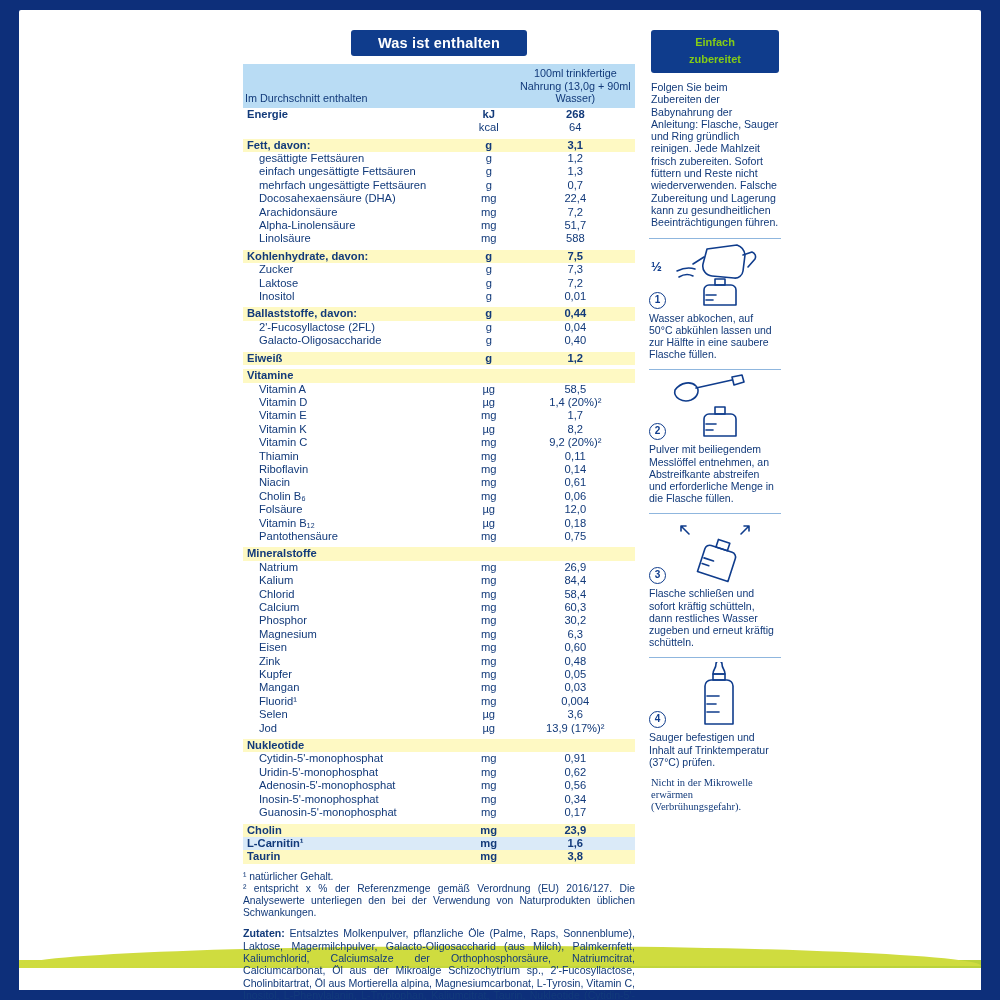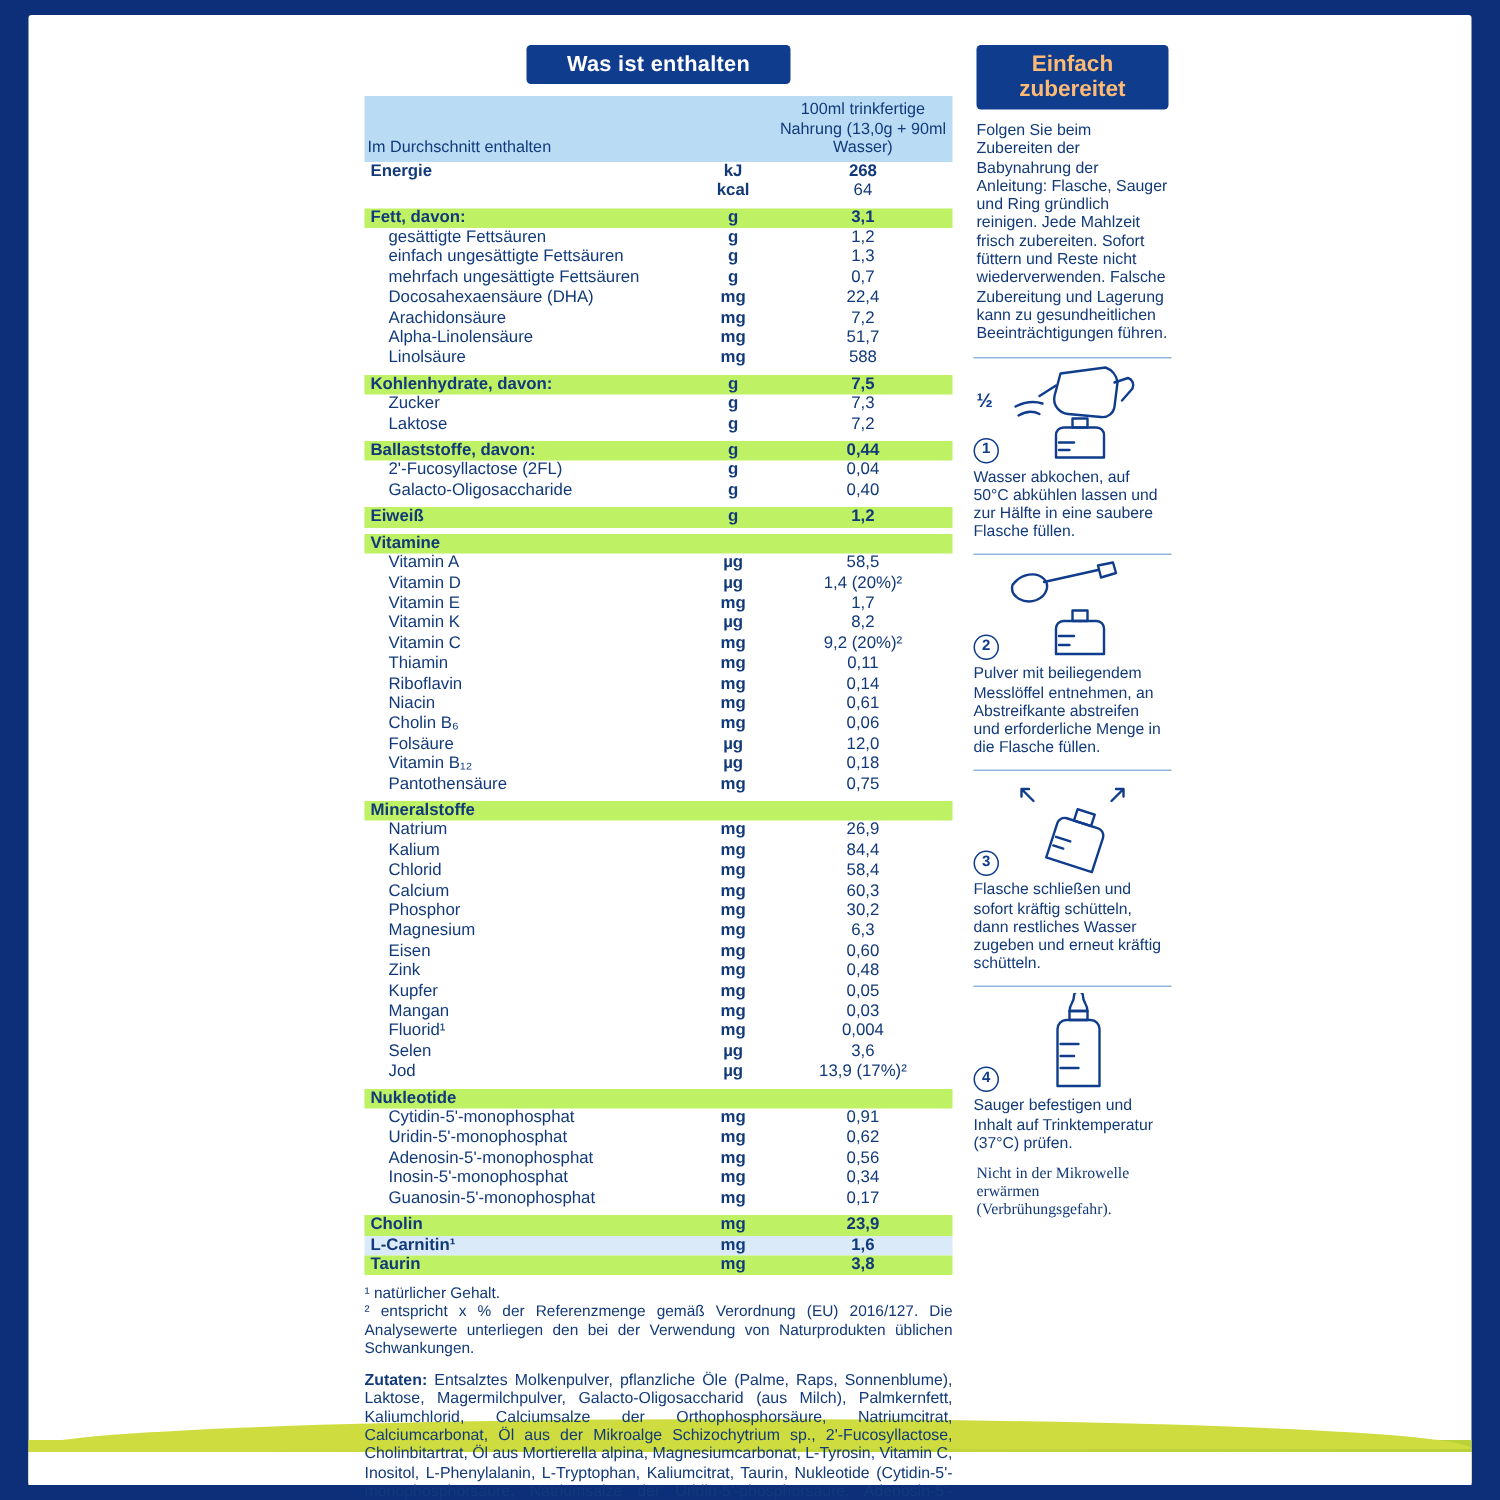--- a/index.html
+++ b/index.html
@@ -49,48 +49,48 @@
   }
   .banner-wrap{width:392px;text-align:center;}
 
   
   table.nutri{
     width:392px;border-collapse:collapse;margin-top:8px;
     font-size:11.2px;color:#123a7a;
   }
   table.nutri td{padding:0;vertical-align:top;line-height:13.4px;}
   .c-name{width:210px;padding-left:4px !important;}
-  .c-unit{width:52px;text-align:center;font-weight:bold;}
+  .c-unit{width:52px;text-align:center;}
   .c-val{width:120px;text-align:center;}
   tr.hdr td{
     background:#b9dcf4;color:#123a7a;font-size:10.8px;font-weight:normal;
     line-height:12.6px;padding:3px 2px !important;
   }
   tr.hdr td.c-name{vertical-align:bottom;padding-bottom:3px !important;}
-  tr.band td{background:#bef264;font-weight:bold;}
+  tr.band td{background:#fef9c3;font-weight:bold;}
   tr.band-light td{background:#daeaf8;}
   tr.plain td{background:transparent;}
   .indent1{padding-left:16px !important;}
   .bold{font-weight:bold;}
   .sep td{height:4px;line-height:4px;background:transparent;}
 
   
   .notes{
     width:392px;margin-top:7px;font-size:10.3px;line-height:12.1px;color:#123a7a;
     text-align:justify;
   }
   .ingredients{
     width:392px;margin-top:8px;font-size:10.6px;line-height:12.4px;color:#123a7a;
     text-align:justify;
   }
 
   
   .banner-right{
-    width:128px;min-height:34px;color:#fdba74;background:#0f3c8c;border-radius:3px;
-    font-weight:bold;font-size:15px;line-height:17px;text-align:center;
+    width:128px;min-height:34px;color:#84cc16;background:#0f3c8c;border-radius:3px;
+    font-weight:bold;font-size:11px;line-height:17px;text-align:center;
     padding:4px 0 5px 0;margin:0 auto;
   }
   .right-text{
     width:128px;margin:8px auto 0 auto;font-size:10.6px;line-height:12.3px;color:#123a7a;
   }
   .hrule{width:132px;height:1px;background:#8fb6de;margin:9px auto 0 auto;}
   .step{width:132px;margin:0 auto;}
   .step-art{height:66px;position:relative;margin-top:4px;}
   .step-cap{font-size:10.5px;line-height:12.2px;color:#123a7a;margin-top:3px;width:128px;}
   .stepnum{
@@ -186,20 +186,25 @@
           </tr>
           <tr class="plain">
             <td class="c-name indent1">Zucker</td>
             <td class="c-unit">g</td>
             <td class="c-val">7,3</td>
           </tr>
           <tr class="plain">
             <td class="c-name indent1">Laktose</td>
             <td class="c-unit">g</td>
             <td class="c-val">7,2</td>
+          </tr>
+          <tr class="plain">
+            <td class="c-name indent1">Inositol</td>
+            <td class="c-unit">g</td>
+            <td class="c-val">0,01</td>
           </tr>
           <tr class="sep">
             <td colspan="3"></td>
           </tr>
           <tr class="band">
             <td class="c-name bold">Ballaststoffe, davon:</td>
             <td class="c-unit bold">g</td>
             <td class="c-val bold">0,44</td>
           </tr>
           <tr class="plain">

